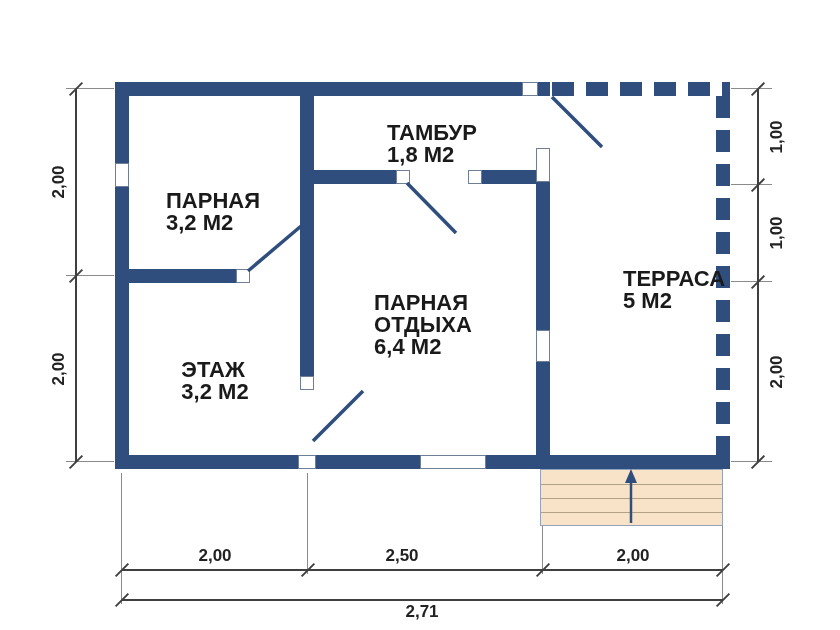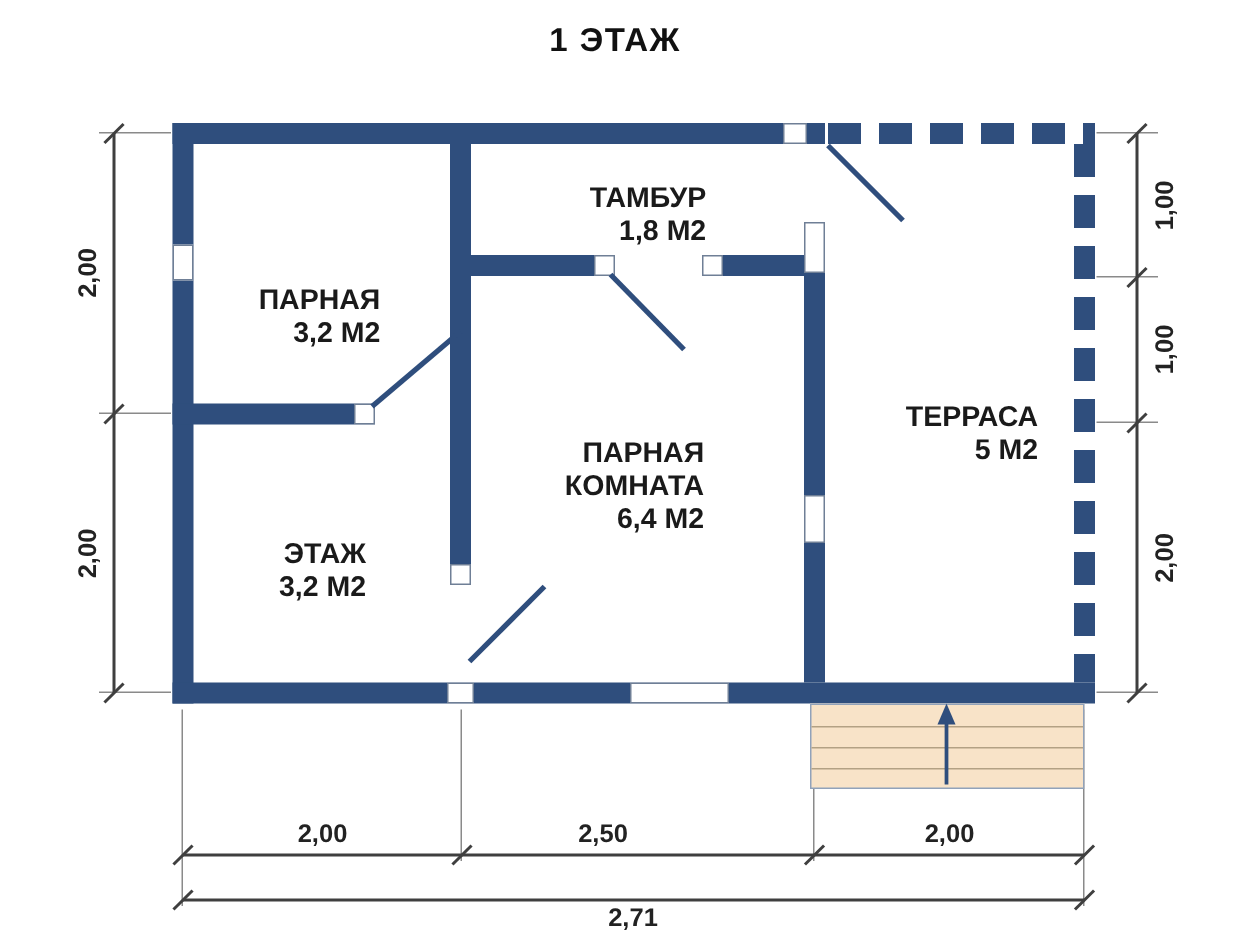--- a/index.html
+++ b/index.html
@@ -13,22 +13,22 @@
     font-size:22px; font-weight:bold; letter-spacing:1px; color:#111;
     white-space:nowrap;
   }
   .wall { position:absolute; background:var(--wall,#2f4e7d); }
   .wall-dash-h { position:absolute;
     background:repeating-linear-gradient(to right, var(--wall,#2f4e7d) 0 22px, transparent 22px 34px); }
   .wall-dash-v { position:absolute;
     background:repeating-linear-gradient(to bottom, var(--wall,#2f4e7d) 0 22px, transparent 22px 34px); }
   .win { position:absolute; background:#fff; border:1px solid #6f7f96; box-sizing:border-box; }
   .room-label {
-    position:absolute; transform:translate(-50%,-50%); text-align:right;
-    font-weight:bold; font-size:19px; line-height:22px; white-space:nowrap; color:var(--text,#1a1a1a);
+    position:absolute; transform:translate(-50%,-50%); text-align:left;
+    font-weight:bold; font-size:22px; line-height:22px; white-space:nowrap; color:var(--text,#1a1a1a);
   }
   .dim-line { position:absolute; background:var(--dimension,#3f3f3f); }
   .ext-line { position:absolute; background:#8a8a8a; }
   .tick {
     position:absolute; width:18px; height:2px; background:var(--dimension,#3f3f3f);
     margin-left:-9px; margin-top:-1px; transform:rotate(-45deg);
   }
   .dim-label {
     position:absolute; transform:translate(-50%,-50%);
     font-weight:bold; font-size:17px; color:#222; white-space:nowrap;
@@ -48,21 +48,20 @@
     font-family:"DejaVu Serif", serif; font-style:italic; font-size:50px; letter-spacing:1px;
     color:var(--watermark,#9b9b9b); opacity:.48; white-space:nowrap;
     text-shadow:2px 2px 2px rgba(255,255,255,.9);
   }
 </style>
 </head>
 <body>
 
 <div class="plan">
 
-  <div class="title">1 ЭТАЖ</div>
 
   <div class="wall" style="left:115px;top:82px;width:14px;height:387px"></div>
   <div class="wall" style="left:115px;top:82px;width:435px;height:14px"></div>
   <div class="wall" style="left:115px;top:455px;width:615px;height:14px"></div>
   <div class="wall-dash-h" style="left:552px;top:82px;width:178px;height:14px"></div>
   <div class="wall-dash-v" style="left:716px;top:96px;width:14px;height:359px"></div>
 
   <div class="wall" style="left:536px;top:182px;width:14px;height:148px"></div>
   <div class="wall" style="left:536px;top:362px;width:14px;height:93px"></div>
 
@@ -144,22 +143,22 @@
   <div class="room-label" style="left:432px;top:144px">
     <div>ТАМБУР</div>
     <div>1,8 М2</div>
   </div>
   <div class="room-label" style="left:215px;top:381px">
     <div>ЭТАЖ</div>
     <div>3,2 М2</div>
   </div>
   <div class="room-label" style="left:423px;top:325px">
     <div>ПАРНАЯ</div>
-    <div>КОМНАТА</div>
+    <div>ОТДЫХА</div>
     <div>6,4 М2</div>
   </div>
-  <div class="room-label" style="left:648px;top:290px">
+  <div class="room-label" style="left:674px;top:290px">
     <div>ТЕРРАСА</div>
     <div>5 М2</div>
   </div>
 
 
 </div>
 
 </body></html>

